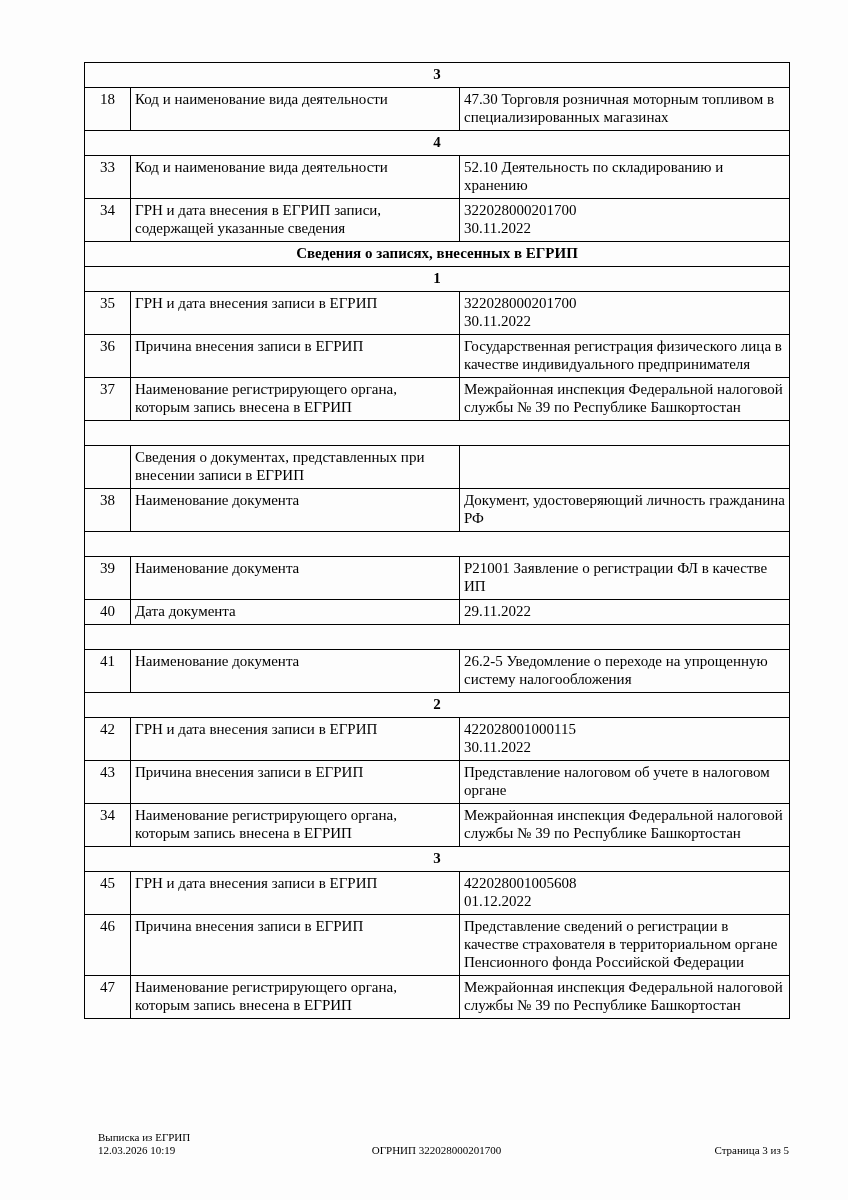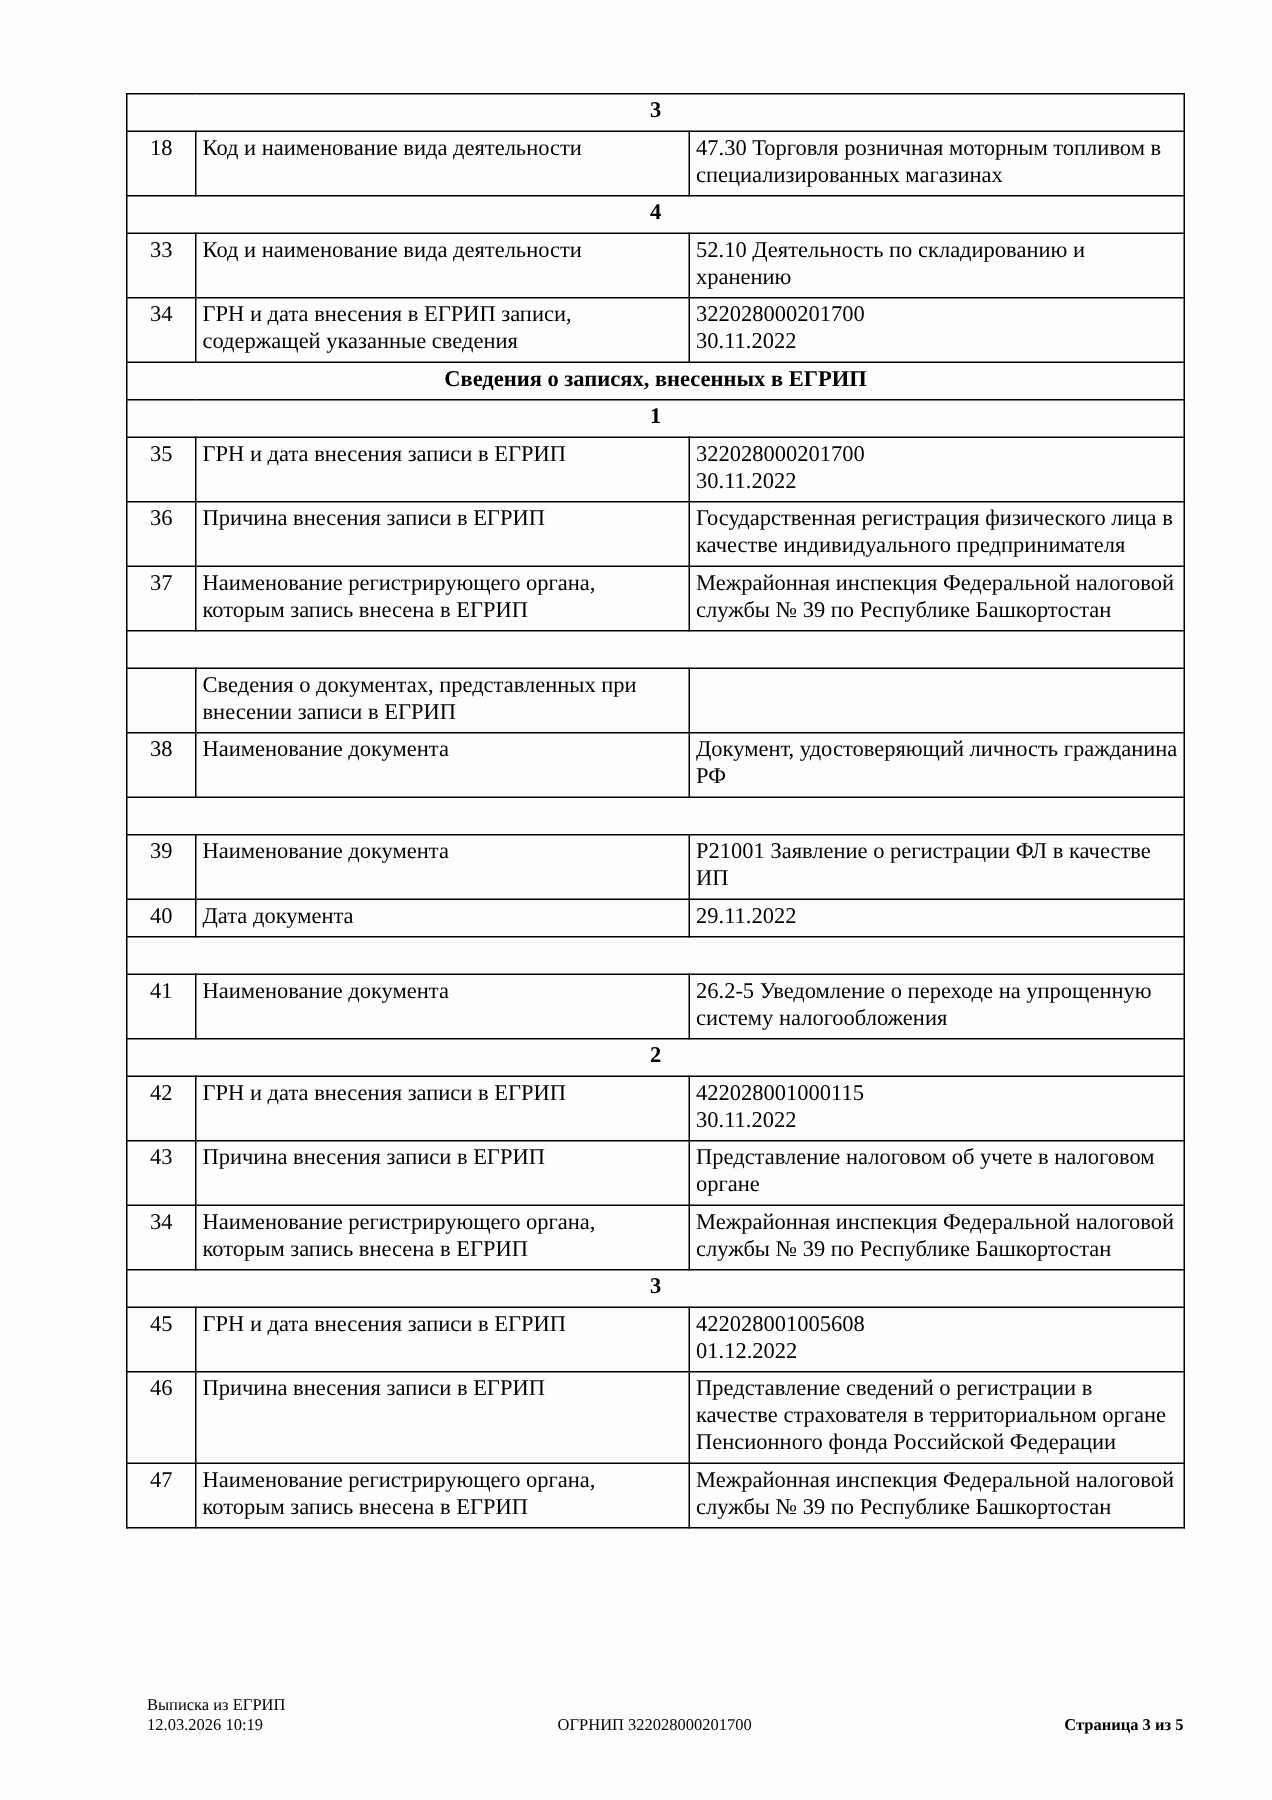--- a/index.html
+++ b/index.html
@@ -73,21 +73,20 @@
     left: 0;
     right: 0;
     top: 13px;
     text-align: center;
   }
   .footer-right {
     position: absolute;
     right: 0;
     top: 13px;
     text-align: right;
-    font-weight: bold;
   }
 </style>
 </head>
 <body>
 
 <div class="page">
 
   <table class="doc">
     <colgroup>
       <col style="width:46px">

